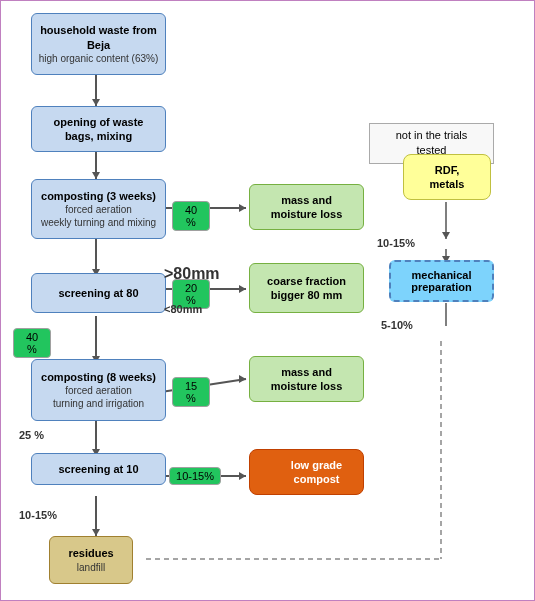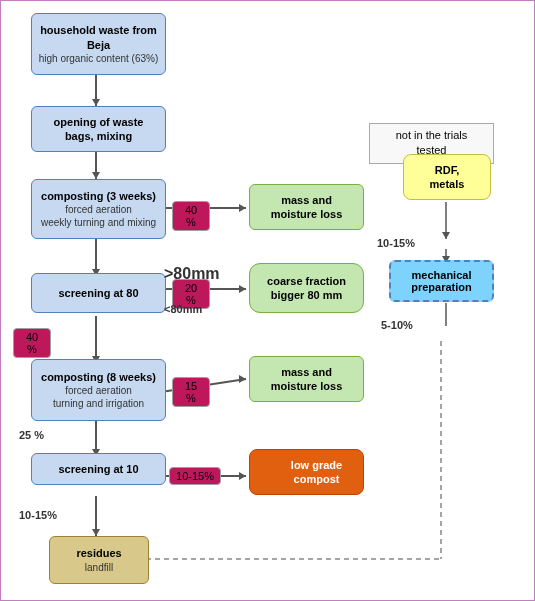--- a/index.html
+++ b/index.html
@@ -53,21 +53,21 @@
       background: #d8c88a;
       border: 1.5px solid #a08030;
       color: #000;
     }
     .box-yellow {
       background: #ffff99;
       border: 1.5px solid #c0c040;
       color: #000;
     }
     .box-gray {
-      background: #be185d;
+      background: #22c55e;
       border: 1px solid #a0a0a0;
       color: #000;
       border-radius: 4px;
       font-weight: normal;
       font-size: 11px;
       padding: 2px 6px;
     }
 
     .sub-text {
       font-weight: normal;
@@ -161,21 +161,21 @@
   <div class="box box-blue" style="left:30px; top:272px; width:135px; height:40px;">
     <span>screening at 80</span>
   </div>
 
   <div style="position:absolute; left:163px; top:264px; font-size:16px; font-weight:bold; color:#333;">&gt;80mm</div>
   <div class="box-gray" style="position:absolute; left:171px; top:278px; width:38px; text-align:center;">20 %</div>
 
   <div style="position:absolute; left:163px; top:302px; font-size:11px; font-weight:bold; color:#333;">&lt;80mm</div>
   <div class="box-gray" style="position:absolute; left:12px; top:327px; width:38px; text-align:center;">40 %</div>
 
-  <div class="box box-green" style="left:248px; top:262px; width:115px; height:50px;border-radius:11px;">
+  <div class="box box-green" style="left:248px; top:262px; width:115px; height:50px;">
     <span>coarse fraction<br>bigger 80 mm</span>
   </div>
 
   <div class="box box-blue" style="left:30px; top:358px; width:135px; height:62px;">
     <span style="font-weight:bold;">composting (8 weeks)</span>
     <span class="sub-text">forced aeration<br>turning and irrigation</span>
   </div>
 
   <div class="box-gray" style="position:absolute; left:171px; top:376px; width:38px; text-align:center;">15 %</div>
 
@@ -190,21 +190,21 @@
   </div>
 
   <div class="box-gray" style="position:absolute; left:168px; top:466px; width:52px; text-align:center;">10-15%</div>
 
   <div class="box box-orange" style="left:248px; top:448px; width:115px; height:46px; border-radius:8px;padding-left:20px;">
     <span>low grade<br>compost</span>
   </div>
 
   <div style="position:absolute; left:18px; top:508px; font-size:11px; font-weight:bold; color:#333;">10-15%</div>
 
-  <div class="box box-tan" style="left:48px; top:535px; width:100px; height:48px; border-radius:6px;">
+  <div class="box box-tan" style="left:48px; top:535px; width:84px; height:48px; border-radius:6px;">
     <span style="font-weight:bold;">residues</span>
     <span class="sub-text">landfill</span>
   </div>
 
   <div style="position:absolute; left:368px; top:122px; width:125px; border:1px solid #aaa; padding:4px 6px; background:#f8f8f8; text-align:center; font-size:11px; line-height:1.4;">
     not in the trials<br>tested
   </div>
 
   <div class="box box-yellow" style="left:402px; top:153px; width:88px; height:46px; border-radius:8px;">
     <span>RDF,<br>metals</span>

